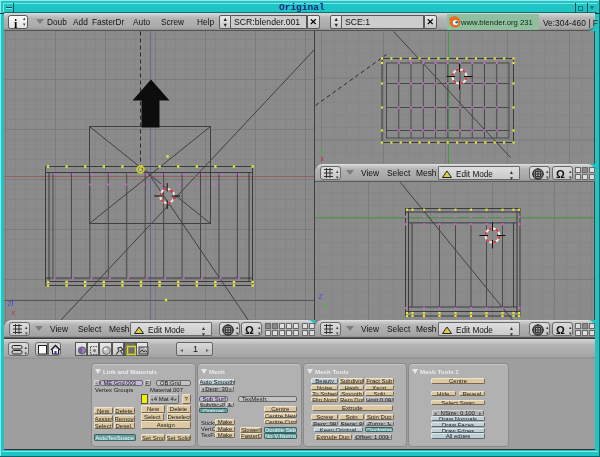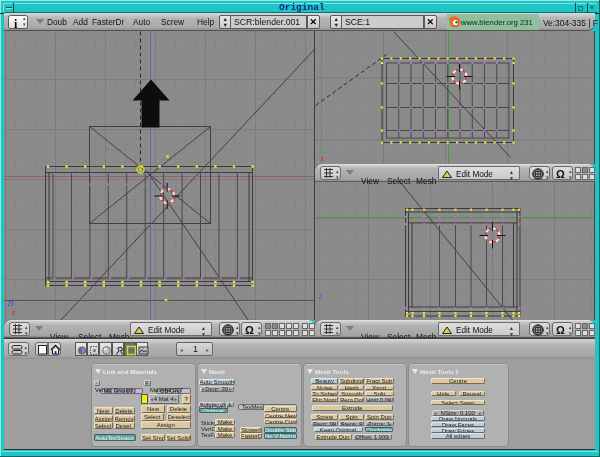--- a/index.html
+++ b/index.html
@@ -21,21 +21,21 @@
   color:#1c1c1c; text-align:center; overflow:hidden; border-radius:2px; white-space:nowrap; }
 .bl { position:absolute; background:#bfcfd6; border:1px solid #5c6a70; border-top-color:#dde8ec; border-left-color:#dde8ec;
   color:#1c1c1c; text-align:center; overflow:hidden; border-radius:2px; white-space:nowrap; }
 .bt { position:absolute; background:#67a0a0; border:1px solid #3c6464; border-top-color:#356060; border-left-color:#356060;
   color:#eaf6f6; text-align:center; overflow:hidden; border-radius:2px; white-space:nowrap; }
 .bg2 { position:absolute; background:#b2b2b2; border:1px solid #6a6a6a; border-top-color:#d6d6d6; border-left-color:#d6d6d6;
   color:#1a1a1a; text-align:center; overflow:hidden; border-radius:2px; white-space:nowrap; }
 .bp { position:absolute; background:#c6b8dc; border:1px solid #6a6a6a; color:#1a1a1a; text-align:left; overflow:hidden; border-radius:2px; padding-left:3px;}
 .bf { position:absolute; background:#c3c3c3; border:1px solid #6a6a6a; color:#1a1a1a; text-align:left; overflow:hidden; border-radius:2px; padding-left:3px;}
 .lbl { position:absolute; white-space:nowrap; }
-.htxt,.bp,.bf { white-space:nowrap;margin-top:8px; }
+.htxt,.bp,.bf { white-space:nowrap; }
 .pnl { position:absolute; background:#b1b1b1; border:1px solid #8a8a8a; border-radius:4px;
   box-shadow:inset 0 1px 0 #c6c6c6; }
 
 </style></head><body>
 <div class="abs" style="left:0;top:0;width:600px;height:457px;background:#1fc4c4;"></div>
 <div class="abs" style="left:0;top:0;width:600px;height:1px;background:#8feaea;"></div>
 <div class="abs" style="left:0;top:0;width:1px;height:457px;background:#8feaea;"></div>
 <div class="abs" style="left:599px;top:0;width:1px;height:457px;background:#0a6868;"></div>
 <div class="abs" style="left:0;top:456px;width:600px;height:1px;background:#0a6868;"></div>
 <div class="abs" style="left:3px;top:2.5px;width:594px;height:10px;background:#1fc4c4;border-top:1px solid #7fe2e2;border-left:1px solid #7fe2e2;border-bottom:1px solid #0b7070;"></div>
@@ -74,21 +74,21 @@
 <div class="abs" style="left:424px;top:15px;width:12.5px;height:14px;background:linear-gradient(#e9e9e9,#c6c6c6);border:1px solid #585858;border-radius:0 2px 2px 0;text-align:center;font-size:9px;font-weight:bold;color:#000;line-height:13px;">✕</div>
 <div class="abs" style="left:447px;top:14px;width:92px;height:16px;background:#8fbf9e;">
     <svg width="14" height="16" style="position:absolute;left:1px;top:0;">
       <circle cx="7" cy="8" r="5.5" fill="#e86e1e"></circle>
       <circle cx="7.5" cy="8.5" r="2.6" fill="#ffffff"></circle>
       <circle cx="8.6" cy="8.2" r="1.3" fill="#1a66b8"></circle>
       <path d="M 1.5 6 Q 4 2.5 8 3.5" stroke="#e86e1e" fill="none" stroke-width="2"></path>
     </svg>
     <div style="position:absolute;left:14px;top:4px;font-size:7.7px;color:#0a2a14;white-space:nowrap;">www.blender.org 231</div>
   </div>
-<div class="abs" style="left:543px;top:17.5px;font-size:8.4px;color:#111;white-space:nowrap;">Ve:304-335 | F</div>
+<div class="abs" style="left:543px;top:17.5px;font-size:8.4px;color:#111;white-space:nowrap;">Ve:304-460 | F</div>
 <div class="vp" style="left:4px;top:31px;width:311px;height:289px;background-size:50px 50px,50px 50px,10px 10px,10px 10px;background-position:1px 48px,1px 48px,1px 48px,1px 48px;border-right:1px solid #3f3f3f;">
     <svg width="311" height="289" style="position:absolute;left:0;top:0;">
       <g transform="translate(0.5,0.5)">
         <line x1="56" y1="289" x2="310" y2="18" stroke="#404040" stroke-width="1"></line>
         <line x1="142" y1="139" x2="244" y2="289" stroke="#404040" stroke-width="1"></line>
         <line x1="0" y1="269" x2="311" y2="269" stroke="#555555" stroke-width="1"></line>
         <line x1="136" y1="0" x2="136" y2="139" stroke="#2a2a2a" stroke-width="1" stroke-dasharray="4 3"></line>
         <line x1="146" y1="0" x2="146" y2="289" stroke="#6468a2" stroke-width="1"></line>
         <line x1="0" y1="145" x2="311" y2="145" stroke="#93615f" stroke-width="1"></line>
         <rect x="85" y="95" width="121" height="97" fill="none" stroke="#404040" stroke-width="1"></rect>

